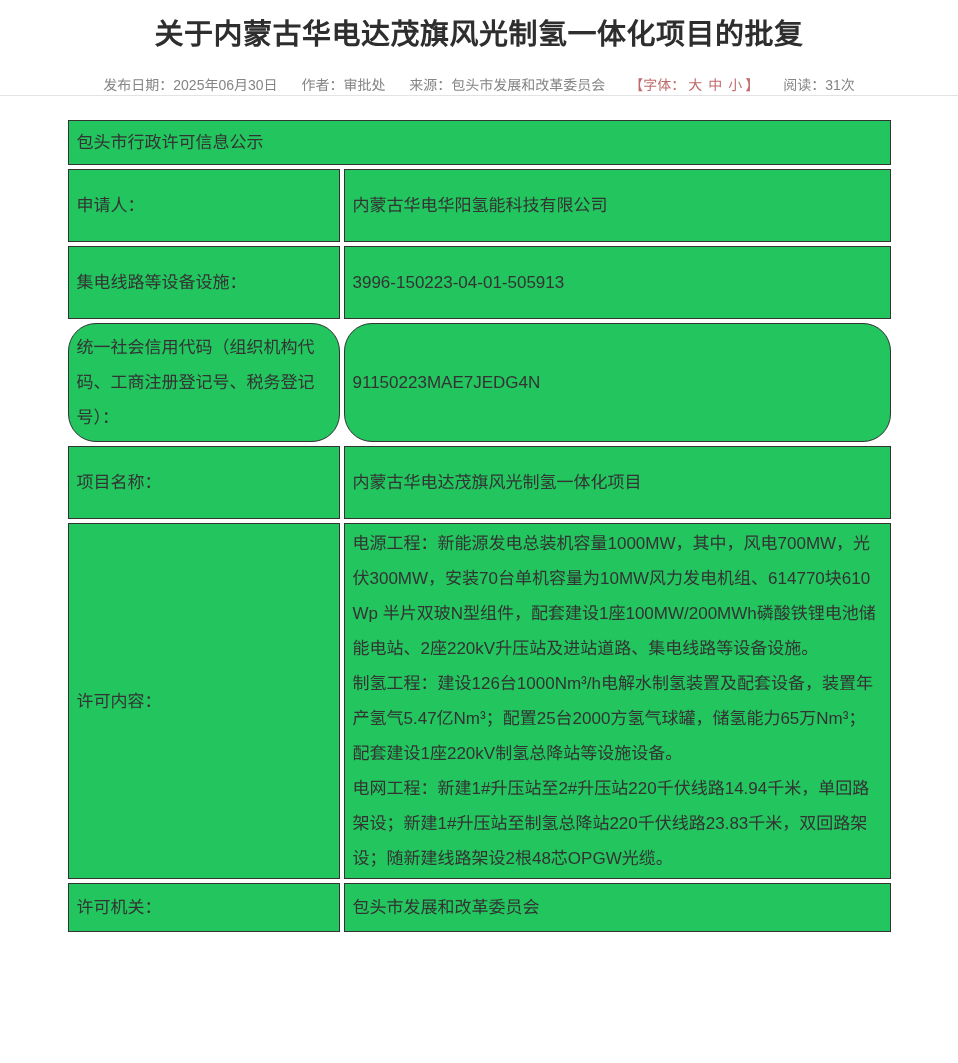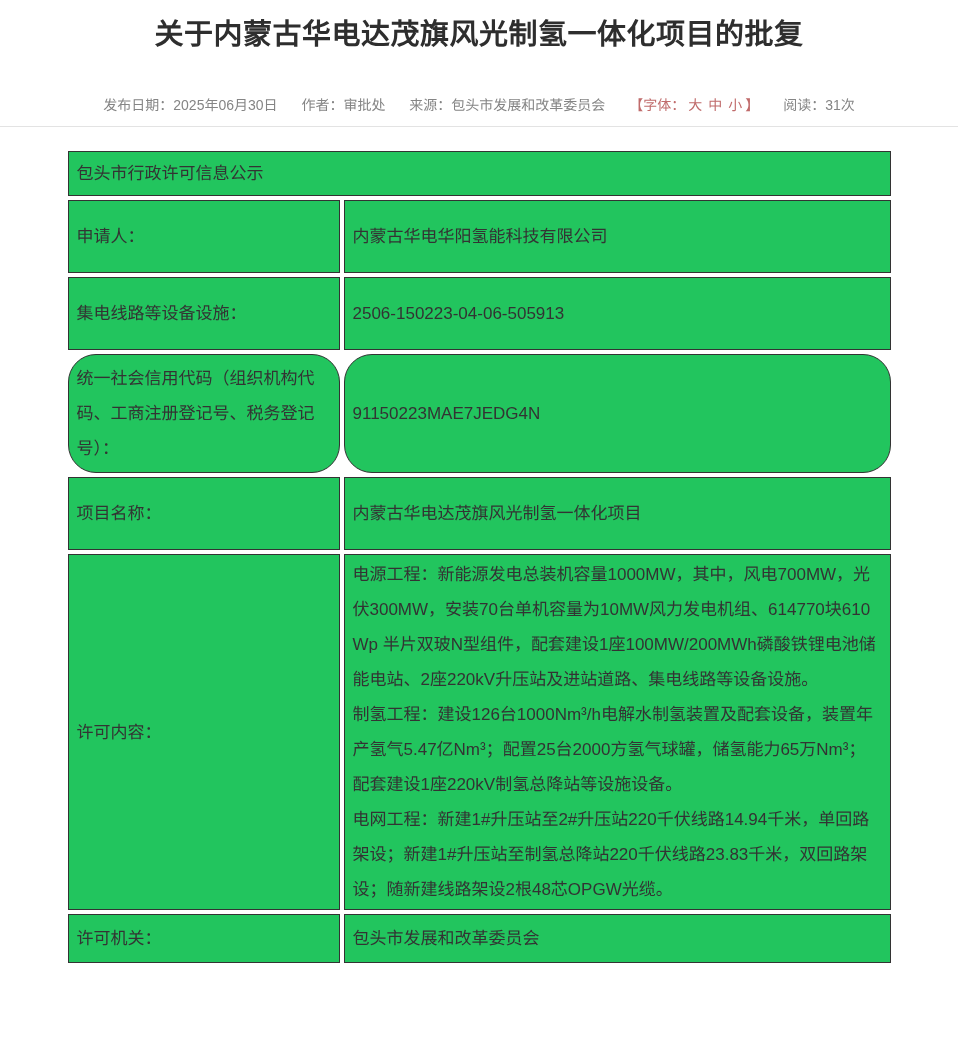--- a/index.html
+++ b/index.html
@@ -12,33 +12,33 @@
   body {
     width: 958px;
     height: 1063px;
     overflow: hidden;
     color: #333333;
   }
   
   .article-header {
     text-align: center;
     padding-top: 13px;
-    padding-bottom: 11px;
+    padding-bottom: 0;
     border-bottom: 1px solid #e3e3e3;
   }
   .page-title {
     margin: 0 70px;
     font-size: 29px;
     font-weight: bold;
     color: #2e2e2e;
     line-height: 1.45;
     letter-spacing: 0.5px;
   }
   .meta-line {
-    margin-top: 40px;
+    margin-top: 20px;
     font-size: 14px;
     color: #858585;
     line-height: 20px;
   }
   .meta-item { margin: 0 10px; white-space: nowrap; }
   .font-widget { color: #c06b6b; }
   .font-size-link {
     color: #c06b6b;
     text-decoration: none;
     margin: 0 3px;
@@ -95,21 +95,21 @@
       <tbody>
         <tr>
           <td colspan="2" class="caption-cell">包头市行政许可信息公示</td>
         </tr>
         <tr>
           <td>申请人：</td>
           <td>内蒙古华电华阳氢能科技有限公司</td>
         </tr>
         <tr>
           <td>集电线路等设备设施：</td>
-          <td>2506-150223-04-06-505913</td>
+          <td>3996-150223-04-01-505913</td>
         </tr>
         <tr class="h-md">
           <td>统一社会信用代码（组织机构代码、工商注册登记号、税务登记号）：</td>
           <td>91150223MAE7JEDG4N</td>
         </tr>
         <tr>
           <td>项目名称：</td>
           <td>内蒙古华电达茂旗风光制氢一体化项目</td>
         </tr>
         <tr class="h-content">

